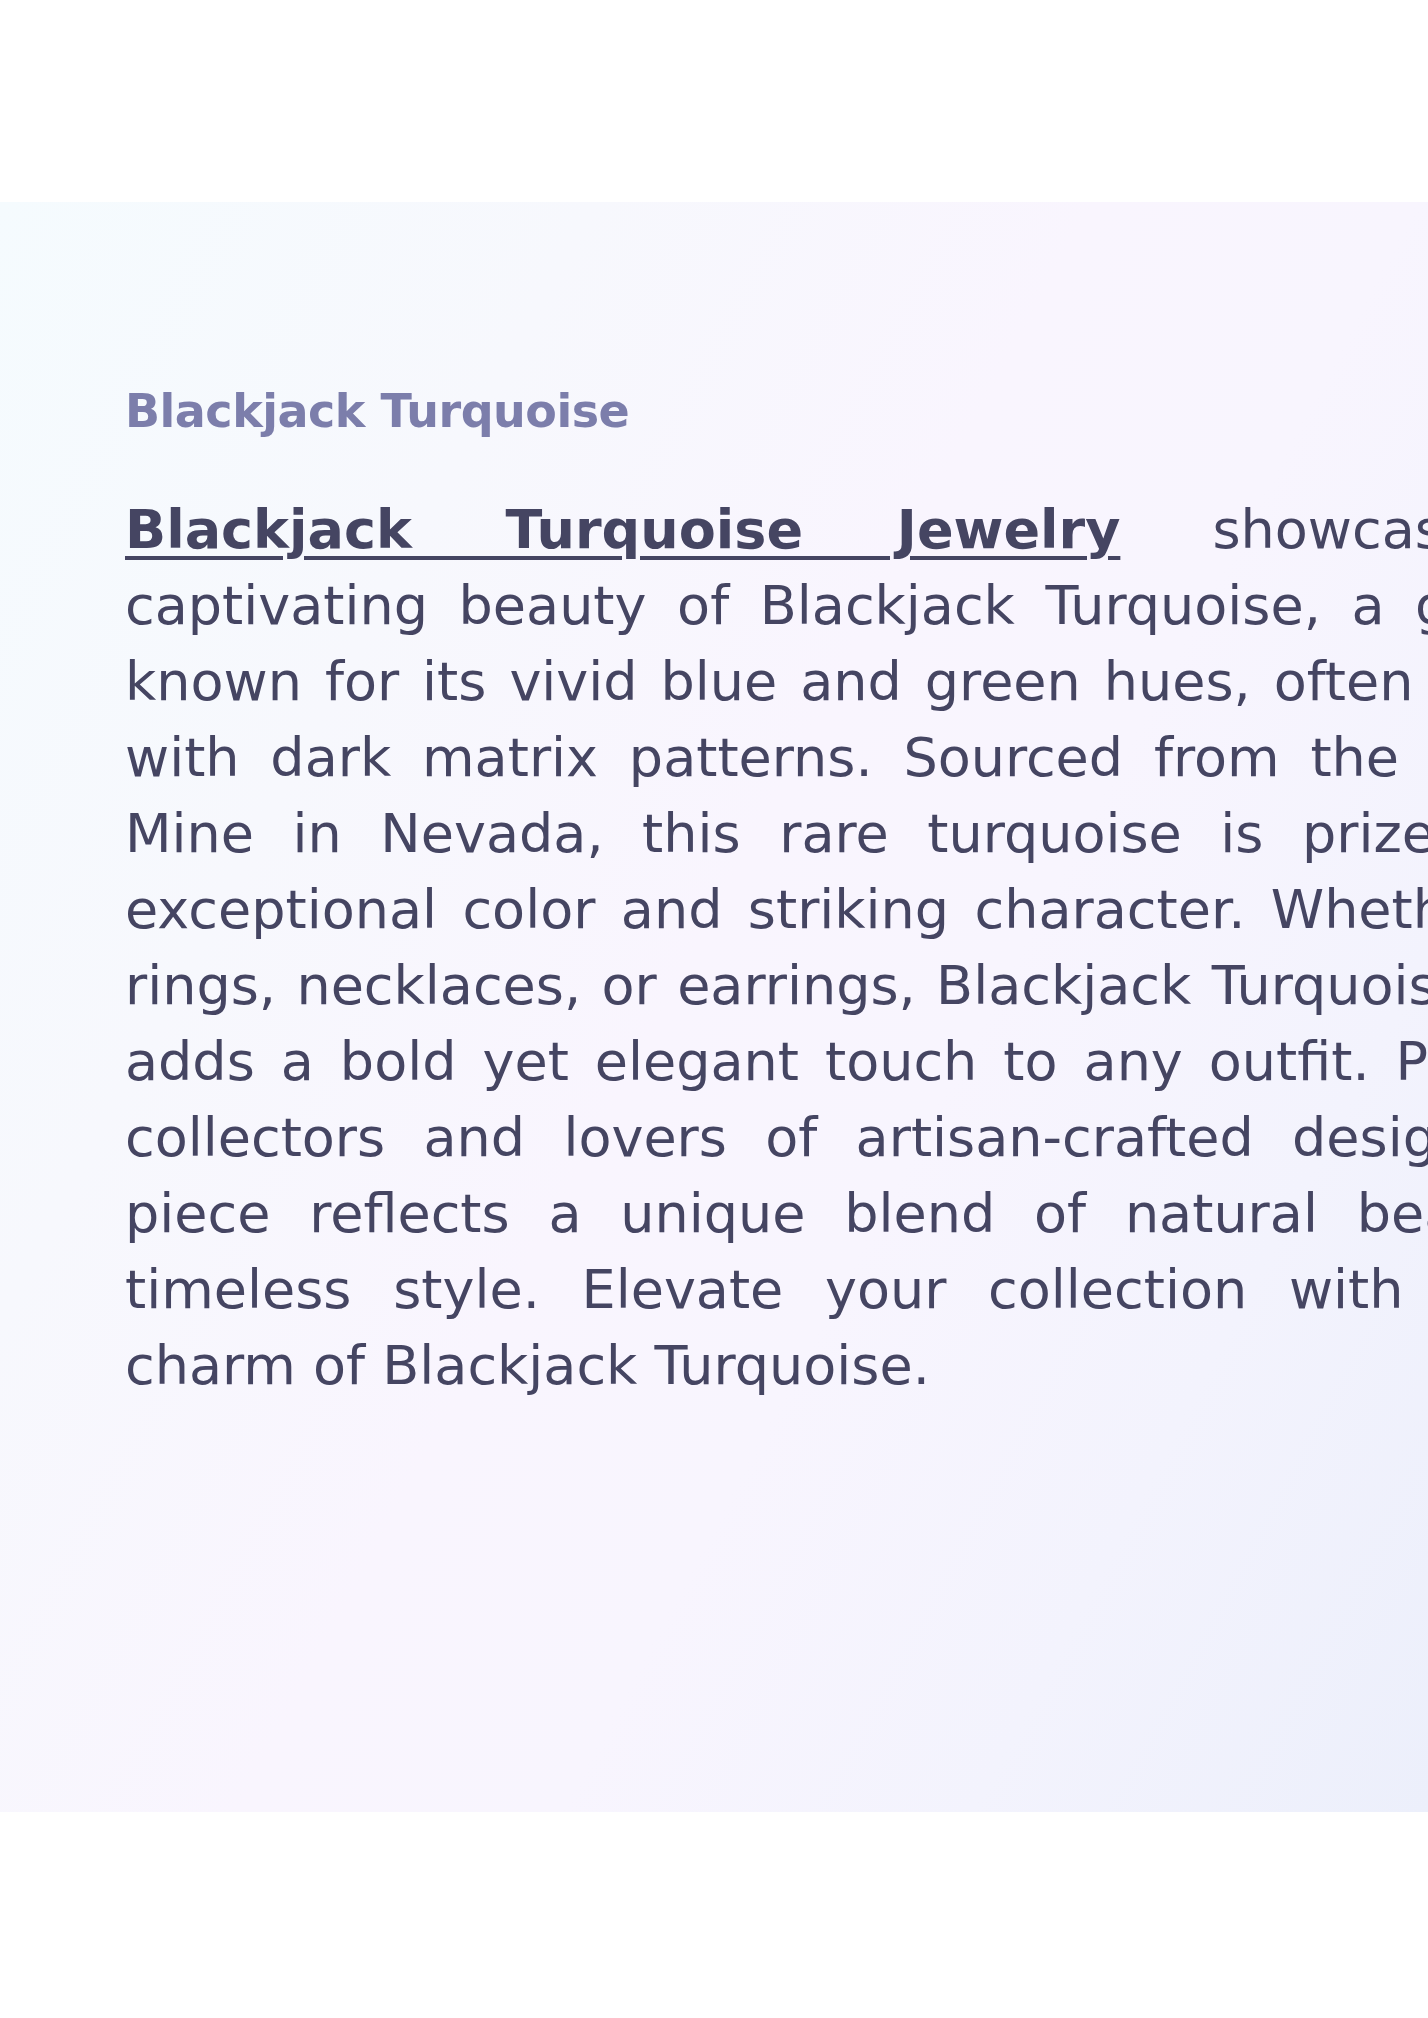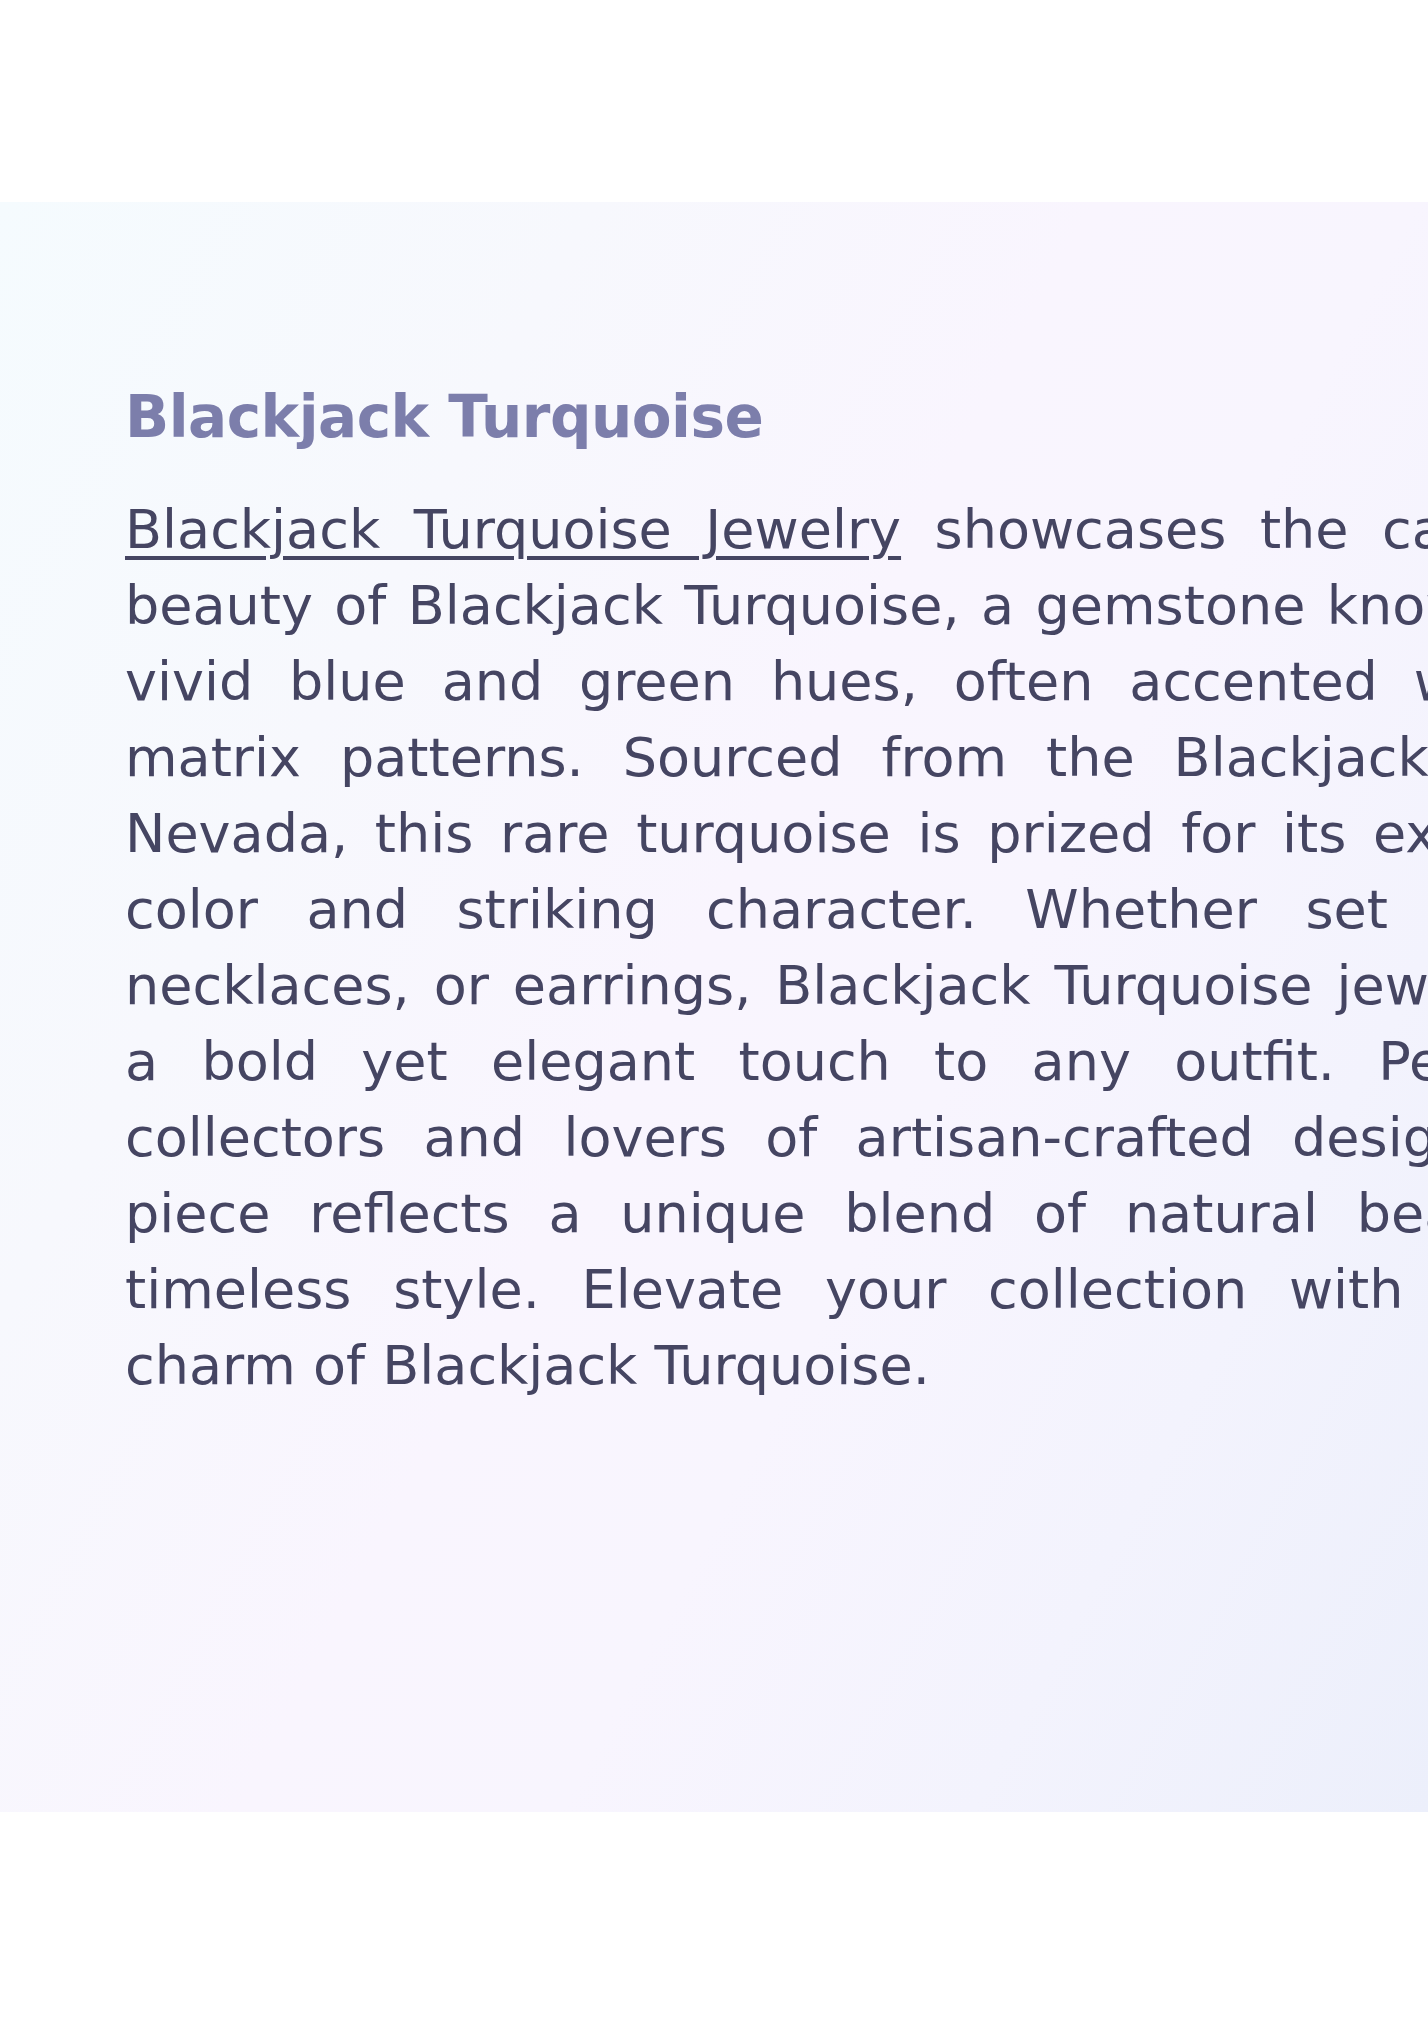--- a/index.html
+++ b/index.html
@@ -48,21 +48,21 @@
     width: 1560px;   
   }
 
   #page-title {
     margin: 0;
     padding: 0;
     position: absolute;
     left: 0;
     top: 186px;
     font-family: "DejaVu Sans", sans-serif;
-    font-size: 58px;
+    font-size: 46px;
     font-weight: 700;
     letter-spacing: -0.5px;
     line-height: 1.02;
     color: #7c7eab;
     white-space: nowrap;
   }
 
   #body-paragraph {
     margin: 0;
     padding: 0;
@@ -80,20 +80,21 @@
     word-spacing: 0px;
   }
 
   #body-paragraph a,
   .inline-link {
     color: #454562;
     text-decoration: underline;
     text-decoration-thickness: 4px;
     text-underline-offset: 8px;
     cursor: pointer;
+    font-weight: bold;
   }
 </style>
 </head>
 <body>
 
 <div id="page">
 
   <div id="content-card">
 
     <div id="text-column">

